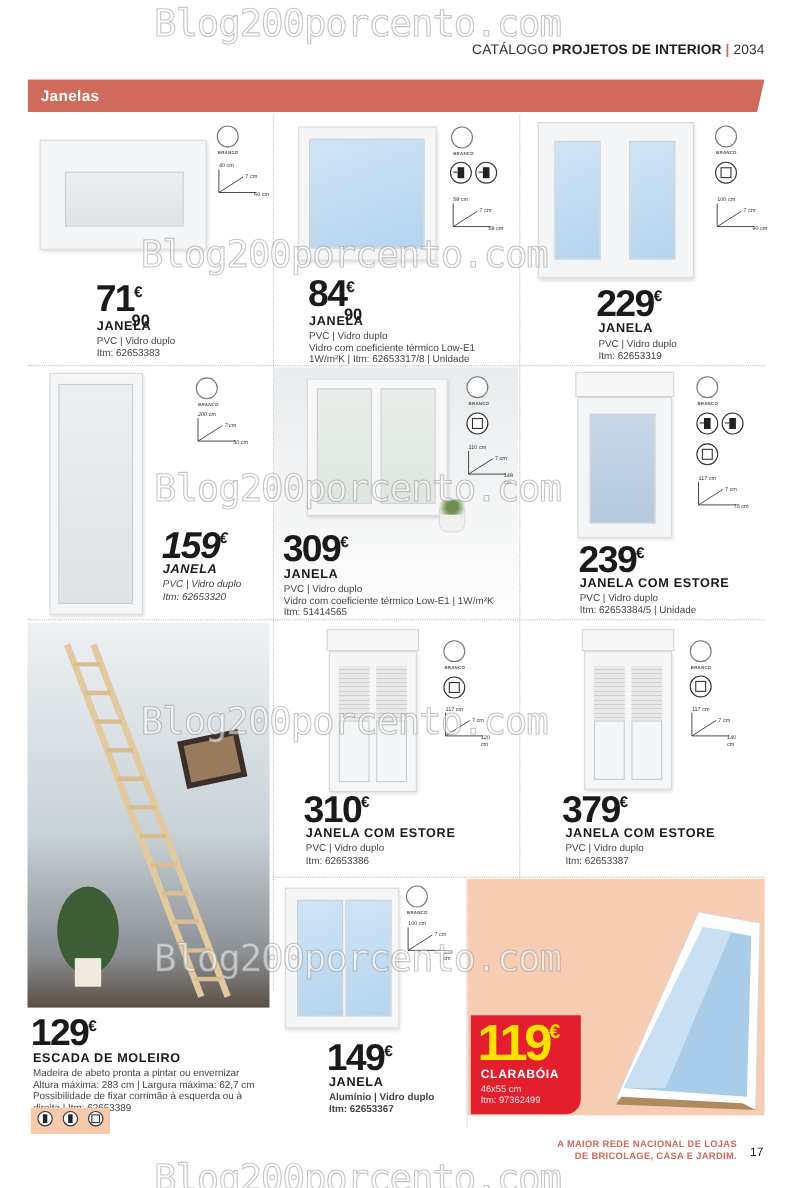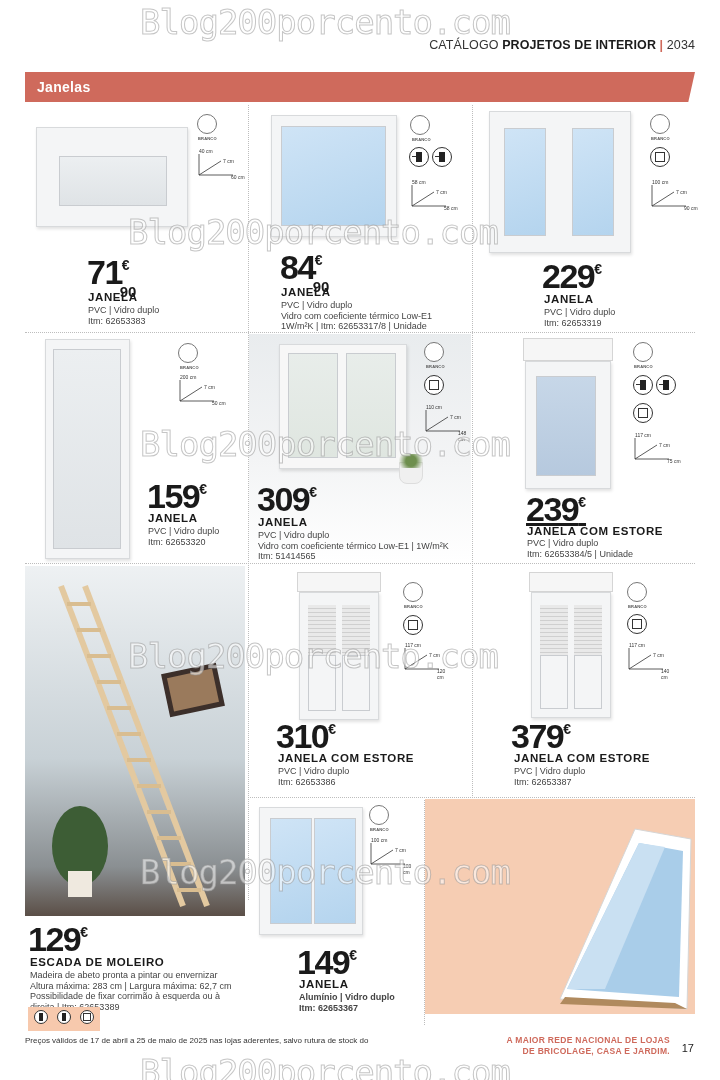--- a/index.html
+++ b/index.html
@@ -167,21 +167,21 @@
       <span class="w">90 cm</span>
   </div>
   <div class="price" style="left:69px;top:154px;"><span>229</span><span class="cur">€</span></div>
   <div class="pname" style="left:71px;top:188px;">JANELA</div>
   <div class="pdesc" style="left:71px;top:202px;">
     <div>PVC | Vidro duplo</div>
       <div>Itm: 62653319</div>
   </div>
 </div>
 
-<div class="cell" style="left:25px;top:334px;width:222px;height:228px;">
+<div class="cell" style="left:25px;top:334px;width:222px;height:228px;font-style:italic;">
   <div class="win" style="left:20px;top:5px;width:85px;height:220px;">
     <div class="glass frost" style="left:7px;top:9px;width:68px;height:200px;"></div>
   </div>
   <div class="swatch" style="left:153px;top:9px;"></div>
   <div class="swatch-label" style="left:155px;top:31px;">BRANCO</div>
   <div class="dims" style="left:153px;top:40px;">
     <svg width="40" height="30">
         <line x1="2" y1="1" x2="2" y2="22" stroke="#333" stroke-width="0.8"></line>
         <line x1="2" y1="22" x2="36" y2="22" stroke="#333" stroke-width="0.8"></line>
         <line x1="2" y1="22" x2="24" y2="8" stroke="#333" stroke-width="0.8"></line>
@@ -252,21 +252,21 @@
   <div class="dims" style="left:160px;top:98px;">
     <svg width="40" height="30">
         <line x1="2" y1="1" x2="2" y2="22" stroke="#333" stroke-width="0.8"></line>
         <line x1="2" y1="22" x2="36" y2="22" stroke="#333" stroke-width="0.8"></line>
         <line x1="2" y1="22" x2="24" y2="8" stroke="#333" stroke-width="0.8"></line>
       </svg>
     <span class="h">117 cm</span>
       <span class="d">7 cm</span>
       <span class="w">75 cm</span>
   </div>
-  <div class="price" style="left:53px;top:158px;text-decoration:underline;"><span>239</span><span class="cur">€</span></div>
+  <div class="price" style="left:53px;top:158px;"><span>239</span><span class="cur">€</span></div>
   <div class="pname" style="left:54px;top:191px;">JANELA COM ESTORE</div>
   <div class="pdesc" style="left:54px;top:204px;">
     <div>PVC | Vidro duplo</div>
       <div>Itm: 62653384/5 | Unidade</div>
   </div>
 </div>
 
 <div class="cell" style="left:25px;top:566px;width:222px;height:470px;">
   <div class="photo-stairs" style="left:0;top:0;width:220px;height:350px;">
     <svg width="220" height="350" style="position:absolute;left:0;top:0;">
@@ -402,22 +402,29 @@
 
 <div class="cell" style="left:425px;top:799px;width:270px;height:215px;">
   <div class="skylight-bg" style="left:0;top:0;width:270px;height:215px;">
     <svg width="270" height="215" style="position:absolute;left:0;top:0;">
       <polygon points="135,200 210,30 266,40 262,210" fill="#ffffff" stroke="#d6d6d6"></polygon>
       <polygon points="142,190 214,44 258,52 254,198" fill="#a9cde9"></polygon>
       <polygon points="142,190 214,44 240,48 180,190" fill="#c9e0f2"></polygon>
       <polygon points="140,198 250,204 262,210 135,205" fill="#b08a5e"></polygon>
     </svg>
   </div>
+  <div class="promo" style="left:3px;top:124px;width:100px;height:90px;">
+    <div class="pp"><span>119</span><span class="cur">€</span></div>
+    <div class="pn">CLARABÓIA</div>
+    <div class="pd">
+      <div>46x55 cm</div>
+        <div>Itm: 97362499</div>
+    </div>
+  </div>
 </div>
 
 <div class="footer-note">
-  <div>Preços válidos de 17 de abril a 25 de maio de 2025 nas lojas aderentes, salvo rutura de stock do</div>
 </div>
 <div class="footer-slogan">
   <div>A MAIOR REDE NACIONAL DE LOJAS</div>
   <div>DE BRICOLAGE, CASA E JARDIM.</div>
 </div>
 <div class="page-number">17</div>
 
 </body></html>

